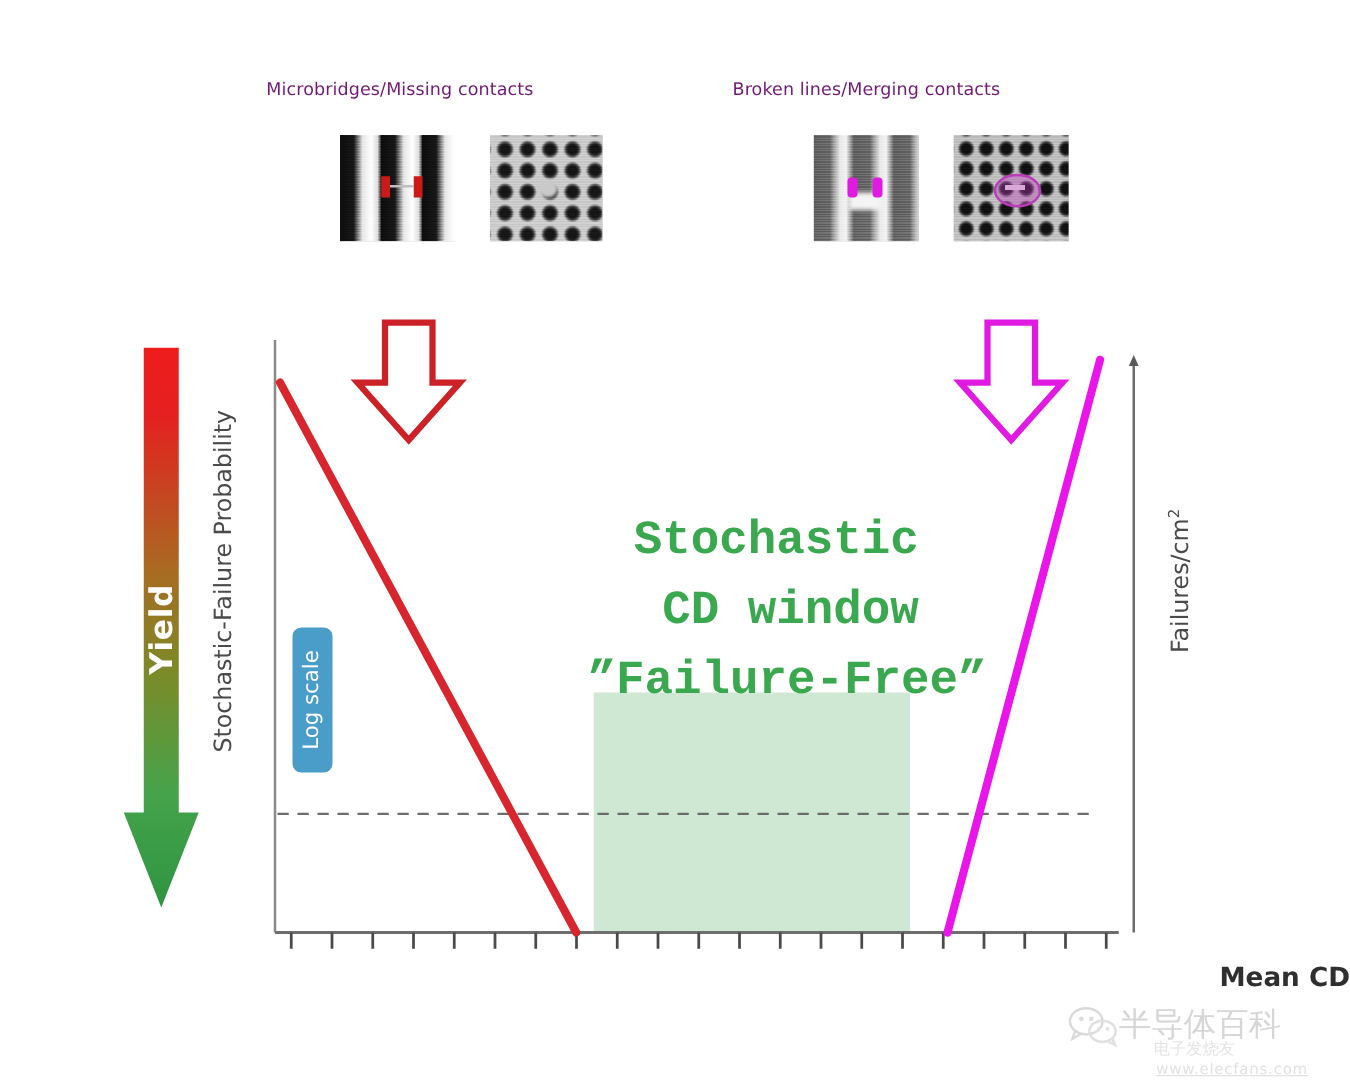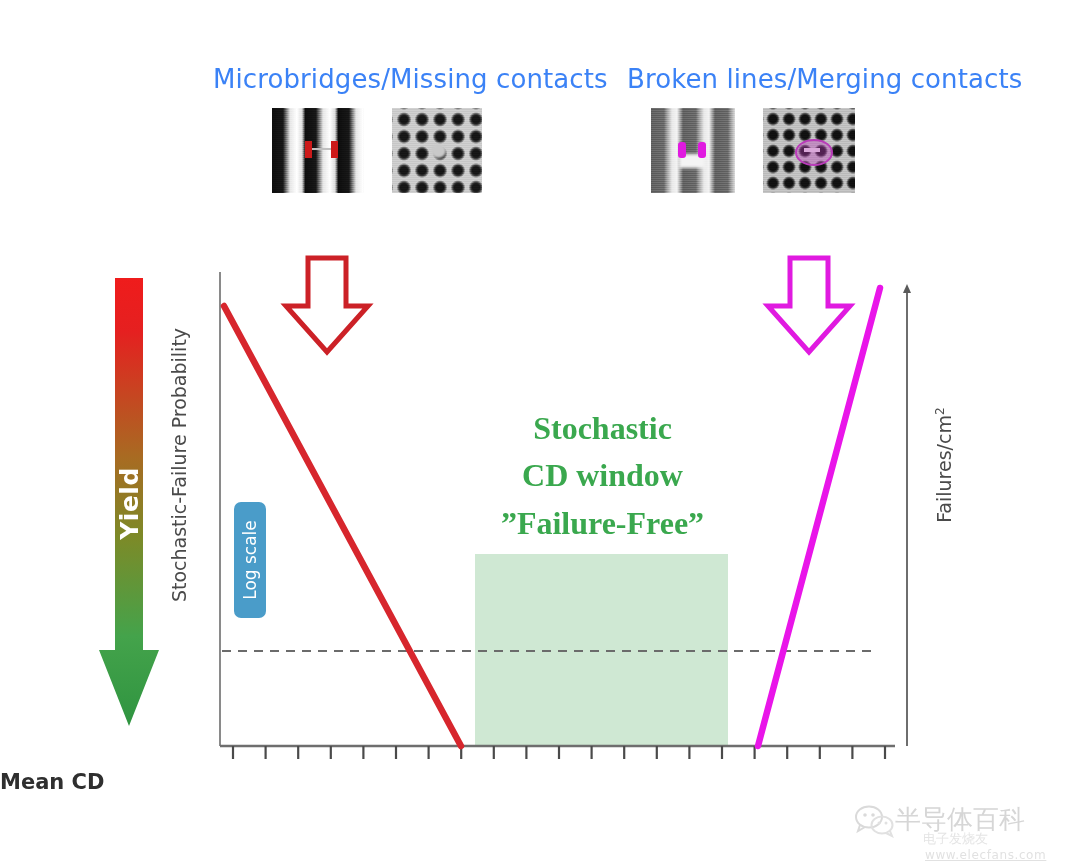--- a/index.html
+++ b/index.html
@@ -2,24 +2,24 @@
 <html><head>
 <meta charset="utf-8">
 <style>
   html,body{margin:0;padding:0;background:#ffffff;}
   body{width:1080px;height:864px;position:relative;overflow:hidden;
        font-family:"Liberation Sans",sans-serif;color:#3b3b3b;}
 
   .stage{position:absolute;left:0;top:0;width:1080px;height:864px;}
 
   
-  .caption{position:absolute;font-size:26px;color:#3b82f6;letter-spacing:.1px;
+  .caption{position:absolute;font-size:14px;color:#701a75;letter-spacing:.1px;
            white-space:nowrap;font-family:"DejaVu Sans",sans-serif;}
   #cap-left{left:213px;top:64px;}
-  #cap-right{left:586px;top:64px;margin-left:41px;}
+  #cap-right{left:586px;top:64px;}
 
   
   .sem{position:absolute;overflow:hidden;background:#b9b9b9;}
   .sem-lines{position:absolute;inset:0;}
   .sem-dots{position:absolute;inset:0;}
 
   #sem1{left:272px;top:108px;width:92px;height:85px;}
   #sem2{left:392px;top:108px;width:90px;height:85px;}
   #sem3{left:651px;top:108px;width:84px;height:85px;}
   #sem4{left:763px;top:108px;width:92px;height:85px;}
@@ -69,35 +69,35 @@
       display:flex;align-items:center;justify-content:center;}
   #ylabel-left span{font-size:19px;color:#4a4a4a;white-space:nowrap;
       transform:rotate(-90deg);font-family:"DejaVu Sans",sans-serif;}
 
   #ylabel-right{position:absolute;left:930px;top:380px;width:28px;height:170px;
       display:flex;align-items:center;justify-content:center;}
   #ylabel-right span{font-size:19px;color:#4a4a4a;white-space:nowrap;
       transform:rotate(-90deg);font-family:"DejaVu Sans",sans-serif;}
   #ylabel-right sup{font-size:12px;vertical-align:super;}
 
-  #xlabel{position:absolute;left:0;top:770px;width:1080px;text-align:left;}
+  #xlabel{position:absolute;left:0;top:770px;width:1080px;text-align:right;}
   #xlabel span{font-size:21px;font-weight:bold;color:#2f2f2f;
       font-family:"DejaVu Sans",sans-serif;}
 
   
   #log-badge{position:absolute;left:234px;top:502px;width:32px;height:116px;
       background:#4a9cc9;border-radius:7px;display:flex;align-items:center;
       justify-content:center;}
   #log-badge span{color:#ffffff;font-size:17px;white-space:nowrap;
       transform:rotate(-90deg);font-family:"DejaVu Sans",sans-serif;}
 
   
-  #window-text{position:absolute;left:470px;top:405px;width:265px;text-align:center;
-      color:#3aa84e;font-weight:bold;font-size:32px;line-height:1.48;
-      font-family:Liberation Serif, serif;}
+  #window-text{position:absolute;left:470px;top:405px;width:265px;text-align:right;
+      color:#3aa84e;font-weight:bold;font-size:38px;line-height:1.48;
+      font-family:Liberation Mono, monospace;}
   #window-text div{white-space:nowrap;}
 
   
   #watermark{position:absolute;left:855px;top:800px;width:220px;height:60px;opacity:.85;}
   #wm-cn{position:absolute;left:40px;top:2px;font-size:26px;color:#cfcfcf;
       font-family:"DejaVu Sans",sans-serif;white-space:nowrap;text-align:center;}
   #wm-sub{position:absolute;left:68px;top:30px;font-size:13px;color:#e0e0e0;
       font-family:"DejaVu Sans",sans-serif;white-space:nowrap;}
   #wm-url{position:absolute;left:70px;top:48px;font-size:12px;color:#dcdcdc;
       font-family:"DejaVu Sans",sans-serif;letter-spacing:.6px;white-space:nowrap;text-decoration:underline;}

